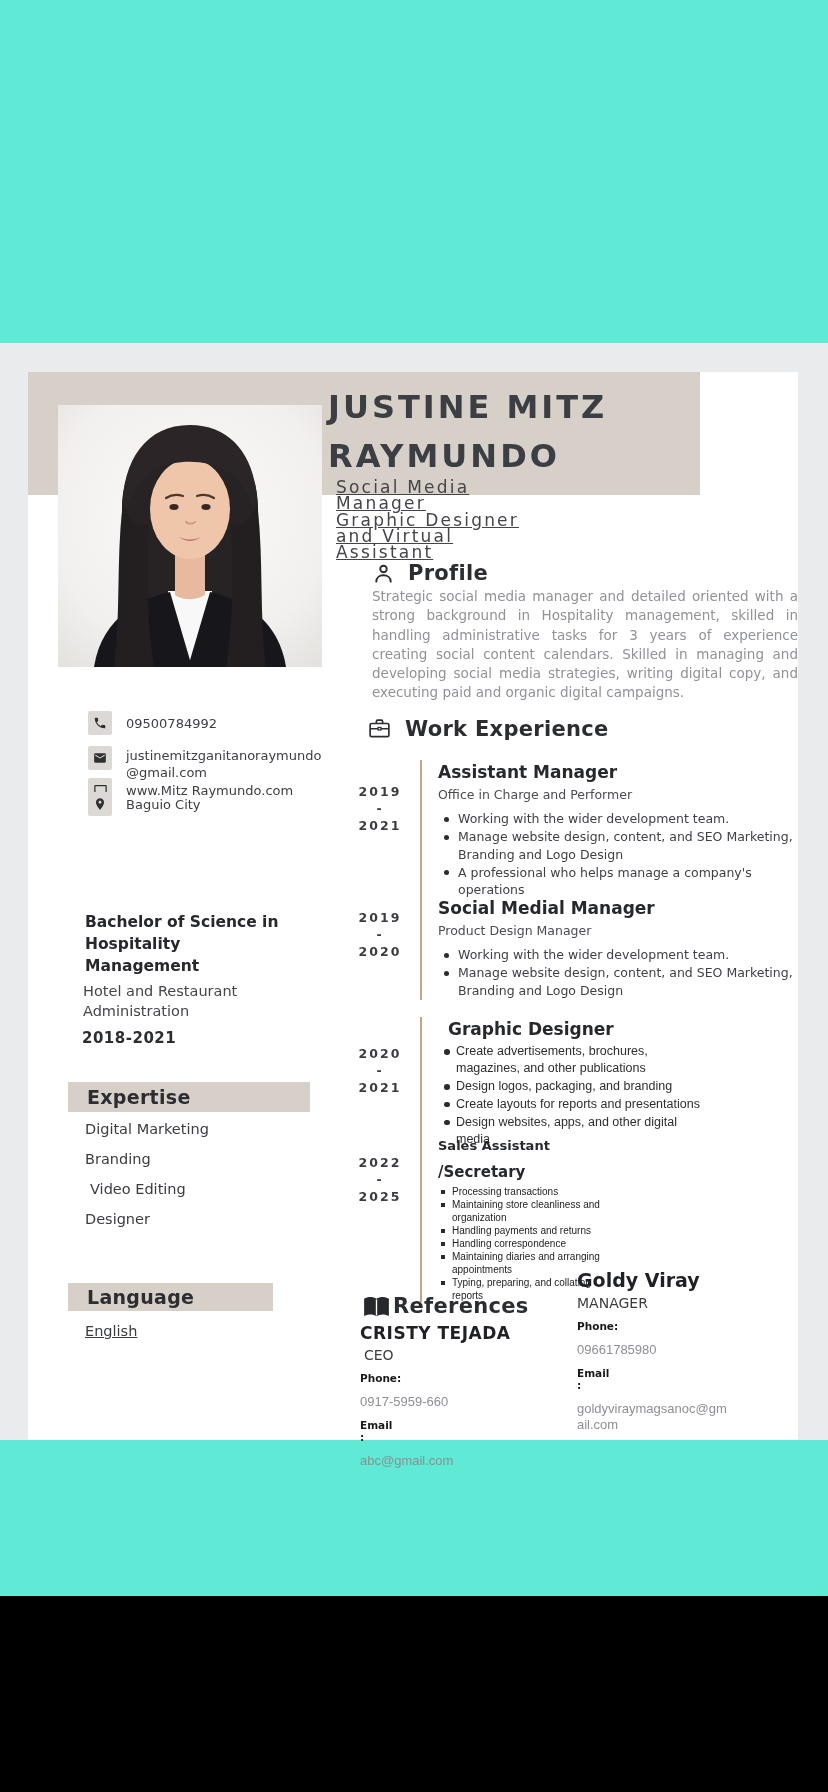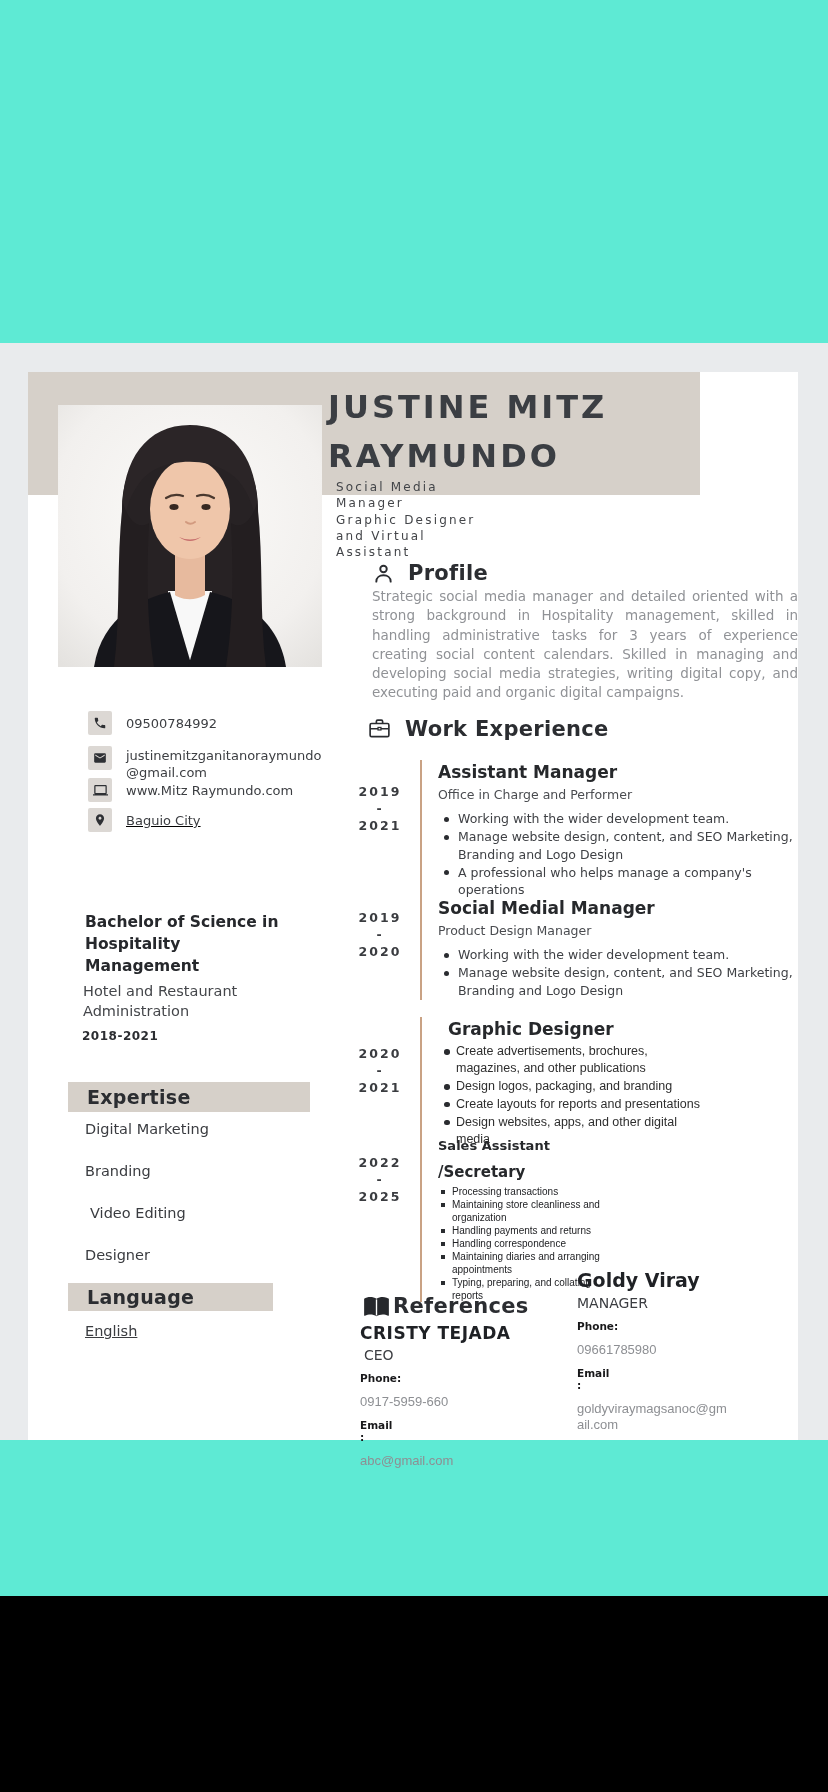--- a/index.html
+++ b/index.html
@@ -8,44 +8,44 @@
   .screen { position:relative; width:828px; height:1596px; background:#5eead4; overflow:hidden; margin:0 auto; }
   .backdrop { position:absolute; left:0; top:343px; width:828px; height:1097px; background:#e9ebed; }
   .page { position:absolute; left:28px; top:29px; width:770px; height:1068px; background:#ffffff; }
 
   .band { position:absolute; left:0; top:0; width:672px; height:123px; background:#d6d0c9; }
 
   .photo { position:absolute; left:30px; top:33px; width:264px; height:262px; overflow:hidden; }
   .photo svg { display:block; }
 
   .name { position:absolute; left:300px; top:11px; font-size:32px; font-weight:bold; letter-spacing:3px; line-height:49px; color:#3b3e43; }
-  .subtitle { position:absolute; left:308px; top:107px; font-size:12px; letter-spacing:2.2px; line-height:16.3px; color:#434549; }
+  .subtitle { position:absolute; left:308px; top:107px; font-size:17px; letter-spacing:2.2px; line-height:16.3px; color:#434549;text-decoration:underline; }
 
   .sec-heading { position:absolute; display:flex; align-items:center; gap:13px; color:#2b2d31; font-weight:bold; }
   .sec-heading .t { font-size:21px; letter-spacing:0.3px; }
 
   .profile-heading { left:344px; top:189px; }
   .profile-text { position:absolute; left:344px; top:215px; width:426px; font-size:13.5px; line-height:19.3px; color:#909296; text-align:justify; }
 
   .contact-row { position:absolute; left:60px; display:flex; align-items:flex-start; gap:14px; }
   .icon-box { width:24px; height:24px; background:#dcd8d4; border-radius:2px; display:flex; align-items:center; justify-content:center; flex:0 0 auto; }
   .contact-row .txt { font-size:13px; line-height:17px; color:#3c3e42; padding-top:4px; }
   .contact-row.two .txt { padding-top:1px; }
 
   .side-bar { position:absolute; left:40px; width:242px; background:#d6d0c9; display:flex; align-items:center; }
   .side-bar .t { font-size:19px; font-weight:bold; color:#2b2d31; padding-left:19px; letter-spacing:0.3px; }
   .edu-bar { top:506px; height:34px; }
   .exp-bar { top:710px; height:30px; }
   .lang-bar { top:911px; height:28px; width:205px; }
 
   .degree { position:absolute; left:57px; top:539px; font-size:15.5px; font-weight:bold; line-height:22px; color:#26282c; }
   .school { position:absolute; left:55px; top:609px; font-size:14.5px; line-height:20px; color:#44464a; }
-  .years  { position:absolute; left:54px; top:657px; font-size:12px; font-weight:bold; color:#2b2d31; letter-spacing:0.5px; }
-
-  .exp-items { position:absolute; left:57px; top:749px; display:flex; flex-direction:column; gap:24px; }
+  .years  { position:absolute; left:54px; top:657px; font-size:15px; font-weight:bold; color:#2b2d31; letter-spacing:0.5px; }
+
+  .exp-items { position:absolute; left:57px; top:749px; display:flex; flex-direction:column; gap:12px; }
   .exp-items div { font-size:14.5px; color:#3a3c40; height:18px; }
   .lang-item { position:absolute; left:57px; top:951px; font-size:14.5px; color:#3a3c40;text-decoration:underline; }
 
   .work-heading { left:339px; top:344px; }
   .refs-heading { left:335px; top:920px; gap:3px; }
 
   .job { position:absolute; left:312px; width:455px; display:flex; }
   .job-dates { width:80px; text-align:center; font-weight:bold; font-size:12.5px; letter-spacing:2px; color:#3a3c40; line-height:17px; flex:0 0 auto; }
   .job-body { flex:1; border-left:2px solid #c9a284; padding-left:16px; }
   .job-title { font-size:17px; font-weight:bold; color:#26282b; line-height:24px; }
@@ -166,21 +166,21 @@
 
       <div class="contact-row" style="top:406px;">
         <span class="icon-box">
           <svg class="ic" width="15" height="15" viewBox="0 0 24 24">
               <path fill="#2e3034" d="M20 18c1.1 0 1.99-.9 1.99-2L22 5c0-1.1-.9-2-2-2H4c-1.1 0-2 .9-2 2v11c0 1.1.9 2 2 2H0v2h24v-2h-4zM4 5h16v11H4V5z"></path>
             </svg>
         </span>
         <span class="txt">www.Mitz Raymundo.com</span>
       </div>
 
-      <div class="contact-row" style="top:436px;text-decoration:underline;">
+      <div class="contact-row" style="top:420px;">
         <span class="icon-box">
           <svg class="ic" width="14" height="14" viewBox="0 0 24 24">
               <path fill="#2e3034" d="M12 2C8.13 2 5 5.13 5 9c0 5.25 7 13 7 13s7-7.75 7-13c0-3.87-3.13-7-7-7zm0 9.5c-1.38 0-2.5-1.12-2.5-2.5s1.12-2.5 2.5-2.5 2.5 1.12 2.5 2.5-1.12 2.5-2.5 2.5z"></path>
             </svg>
         </span>
         <span class="txt">Baguio City</span>
       </div>
 
       <div class="degree">
         <div>Bachelor of Science in</div>

